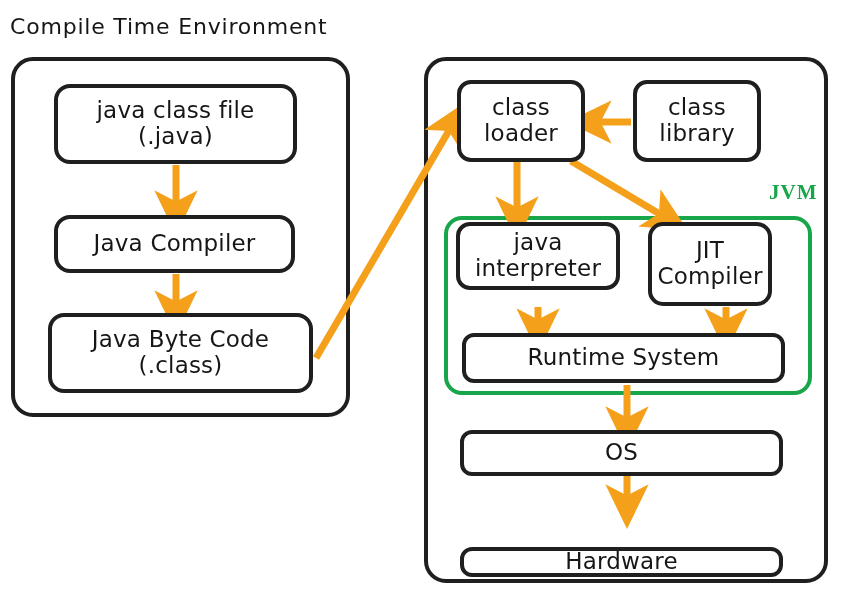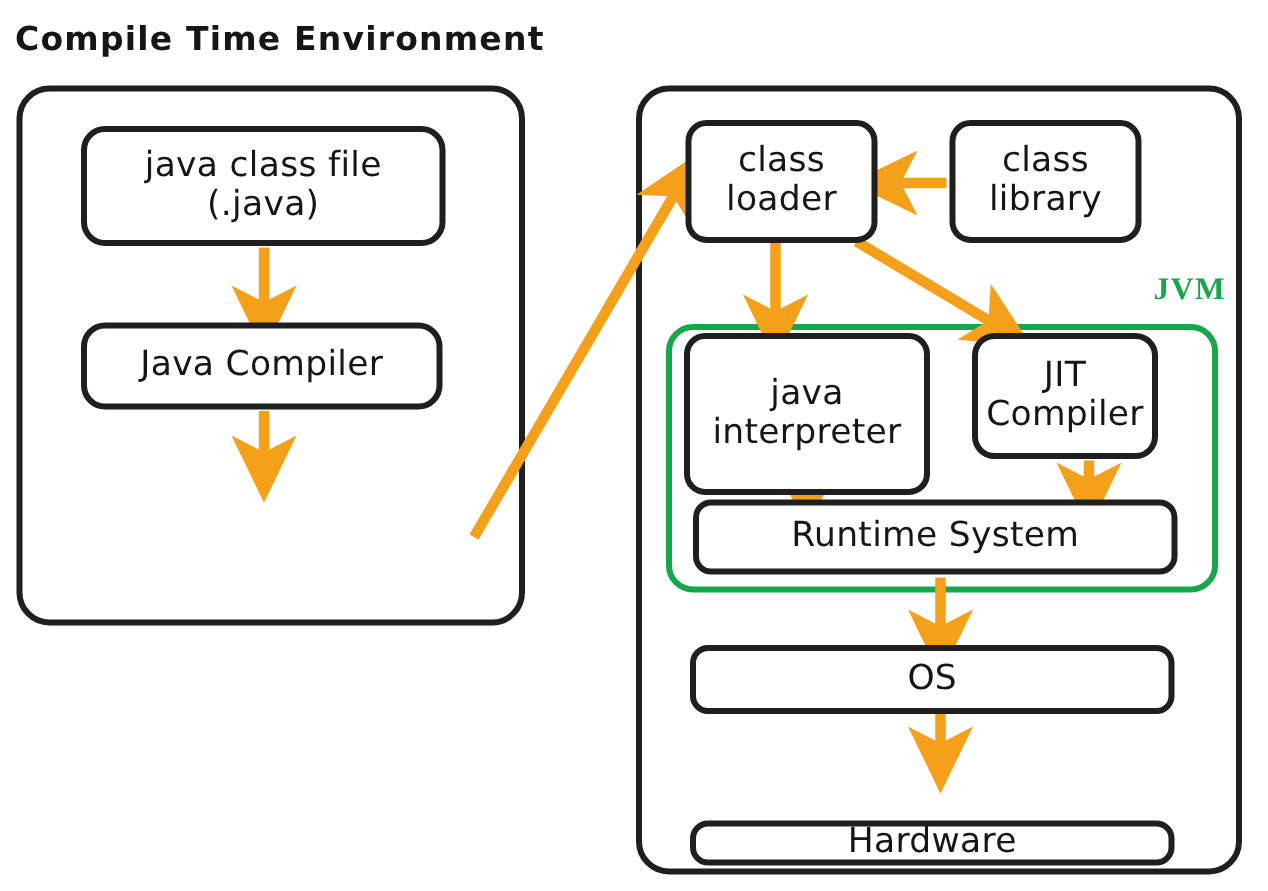--- a/index.html
+++ b/index.html
@@ -72,21 +72,21 @@
     font-weight: bold;
     letter-spacing: 1px;
     white-space: nowrap;
   }
 </style>
 </head>
 <body>
 
 <div id="canvas">
 
-  <div class="title" style="left:10px; top:14px;font-weight:bold;">Compile Time Environment</div>
+  <div class="title" style="left:10px; top:14px;">Compile Time Environment</div>
 
 
   <div class="group-box" style="left:11px; top:57px; width:339px; height:360px;"></div>
 
   <div class="group-box" style="left:424px; top:57px; width:404px; height:526px;"></div>
 
   <div class="jvm-box" style="left:444px; top:216px; width:368px; height:179px;"></div>
 
   <div class="jvm-label" style="left:769px; top:180px;">JVM</div>
 
@@ -118,28 +118,30 @@
 
       <line x1="627" y1="476" x2="627" y2="506" marker-end="url(#ah)"></line>
     </g>
   </svg>
 
   <div class="node" style="left:54px; top:215px; width:241px; height:58px; font-size:23px;">Java Compiler</div>
 
   <div class="node" style="left:54px; top:84px; width:243px; height:80px; font-size:23px;">java class file
 (.java)</div>
 
+  <div class="node" style="left:48px; top:313px; width:265px; height:80px; font-size:23px;">Java Byte Code
+(.class)</div>
 
   <div class="node" style="left:457px; top:80px; width:128px; height:82px; font-size:23px; border-radius:14px;">class
 loader</div>
 
   <div class="node" style="left:633px; top:80px; width:128px; height:82px; font-size:23px; border-radius:14px;">class
 library</div>
 
-  <div class="node" style="left:456px; top:222px; width:164px; height:108px; font-size:23px; border-radius:14px;">java
+  <div class="node" style="left:456px; top:222px; width:164px; height:68px; font-size:23px; border-radius:14px;">java
 interpreter</div>
 
   <div class="node" style="left:648px; top:222px; width:124px; height:84px; font-size:23px; border-radius:15px;">JIT
 Compiler</div>
 
   <div class="node" style="left:462px; top:333px; width:323px; height:50px; font-size:23px; border-radius:12px;text-align:center;">Runtime System</div>
 
   <div class="node" style="left:460px; top:430px; width:323px; height:46px; font-size:23px; border-radius:12px;">OS</div>
 
   <div class="node" style="left:460px; top:507px; width:323px; height:30px; font-size:23px; border-radius:12px;margin-top:40px;">Hardware</div>

